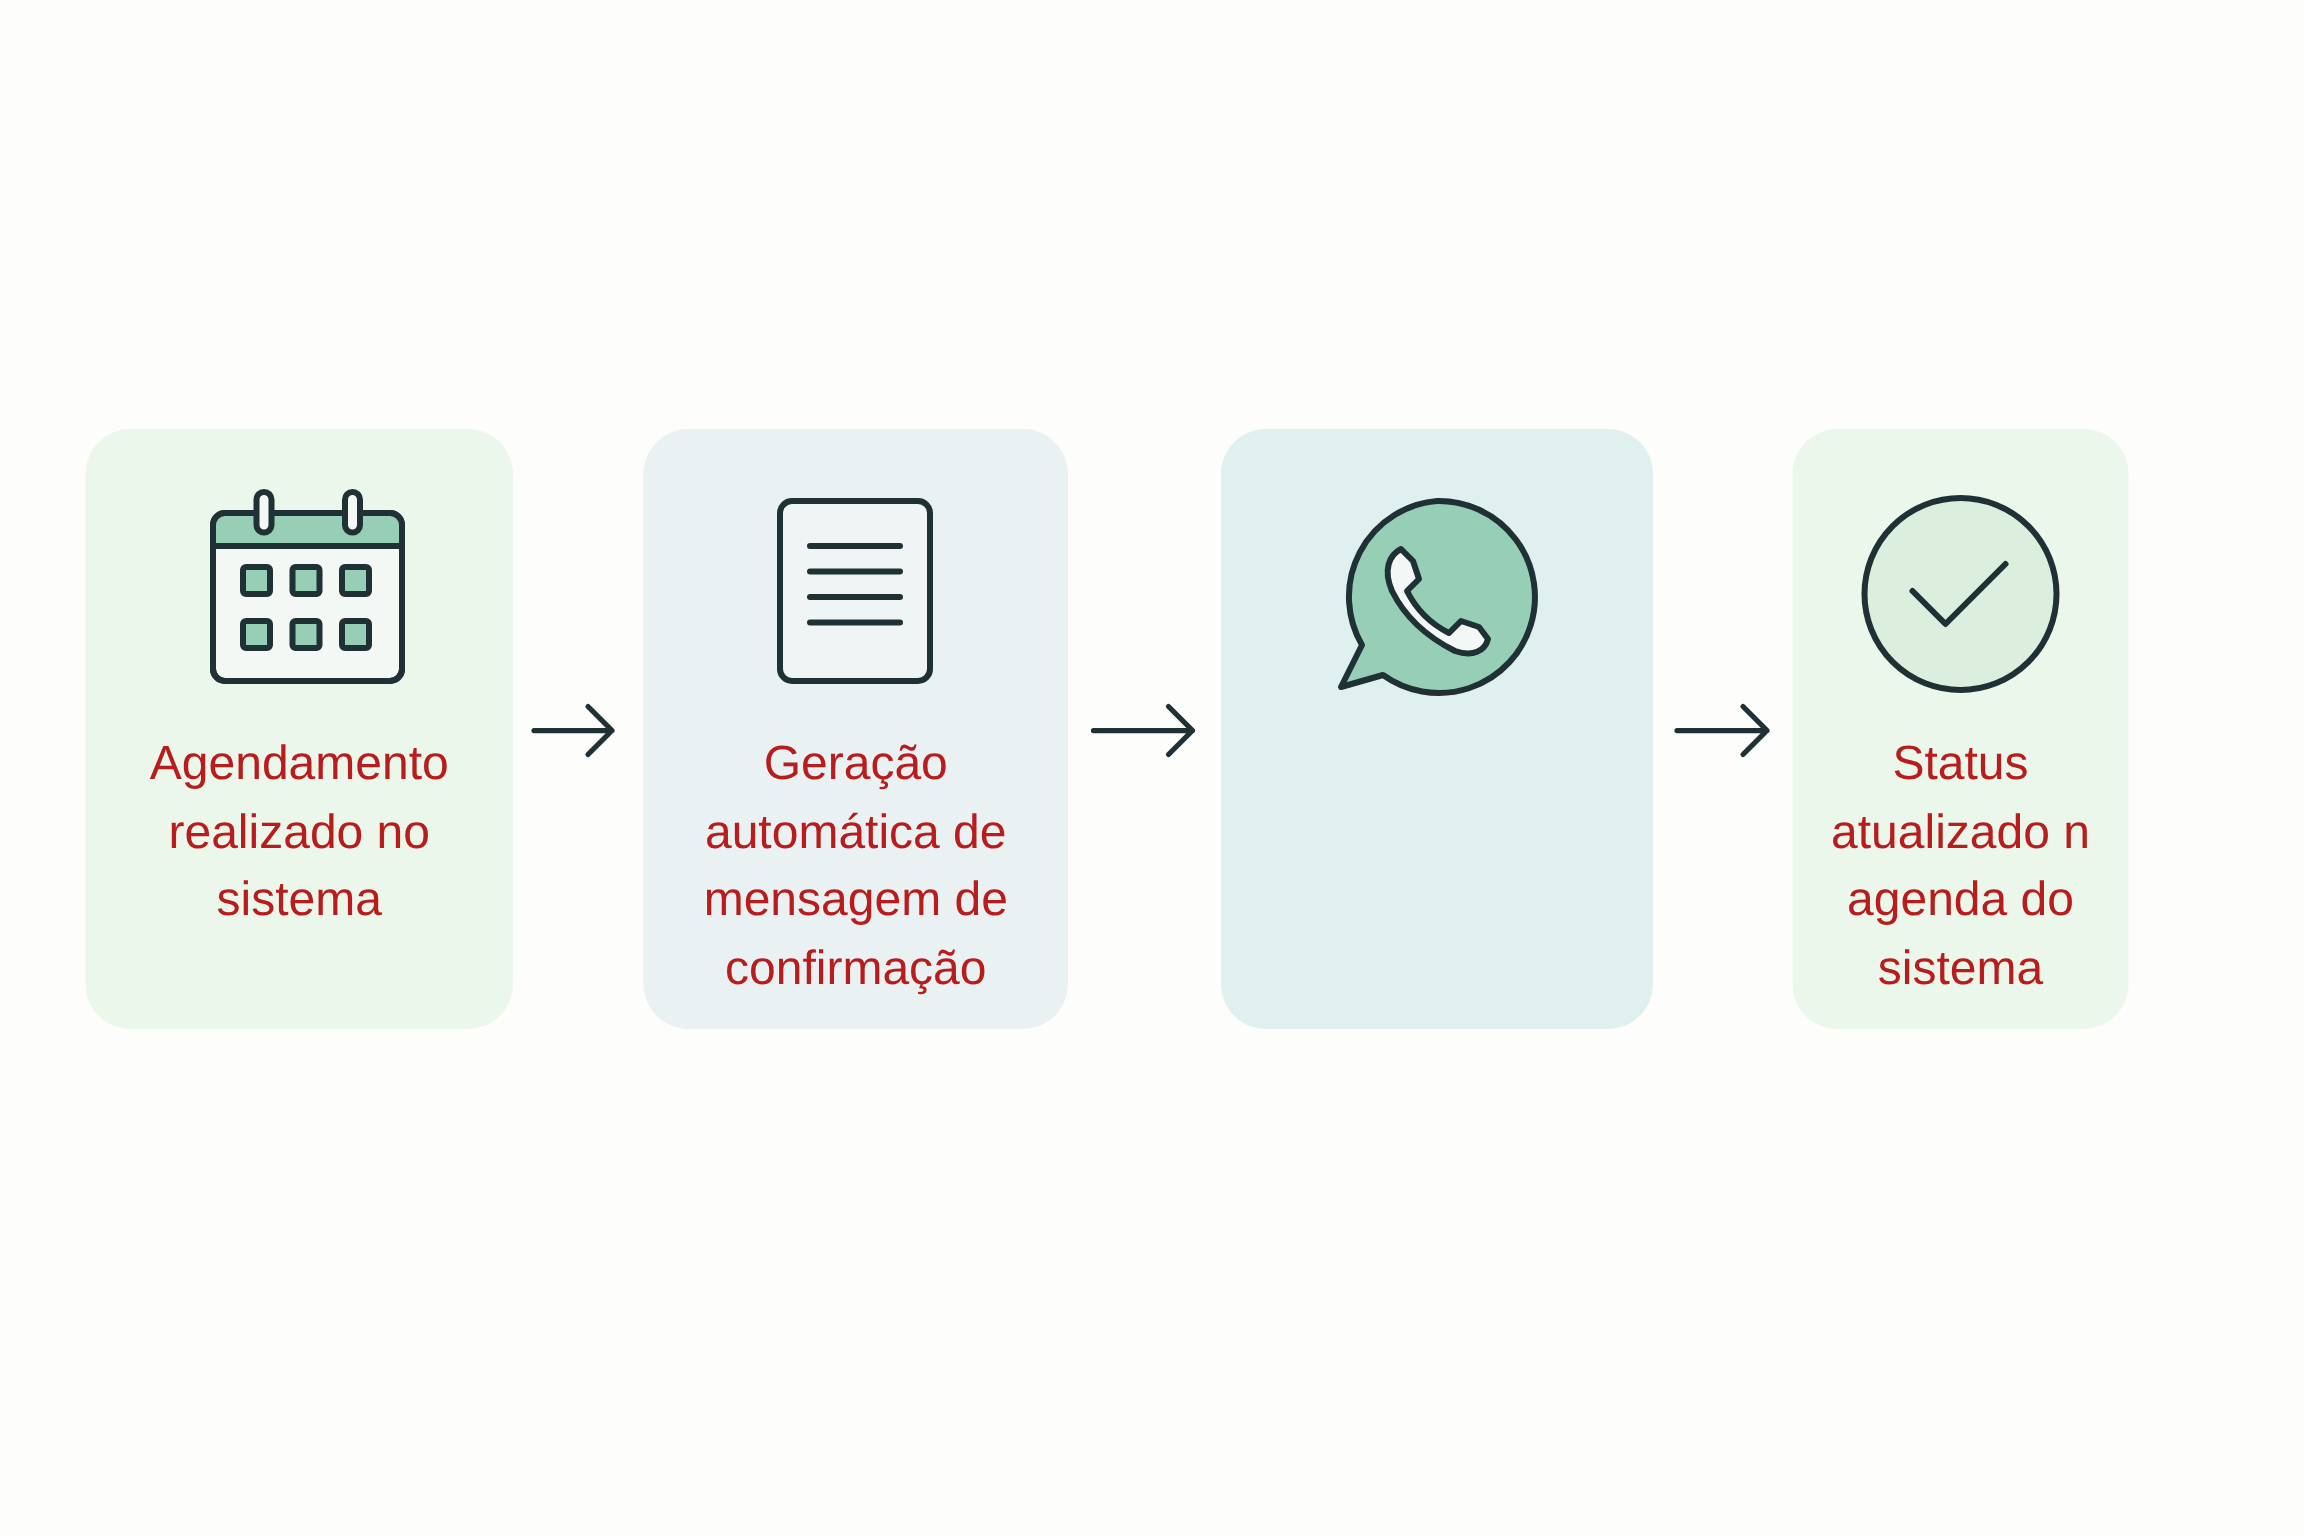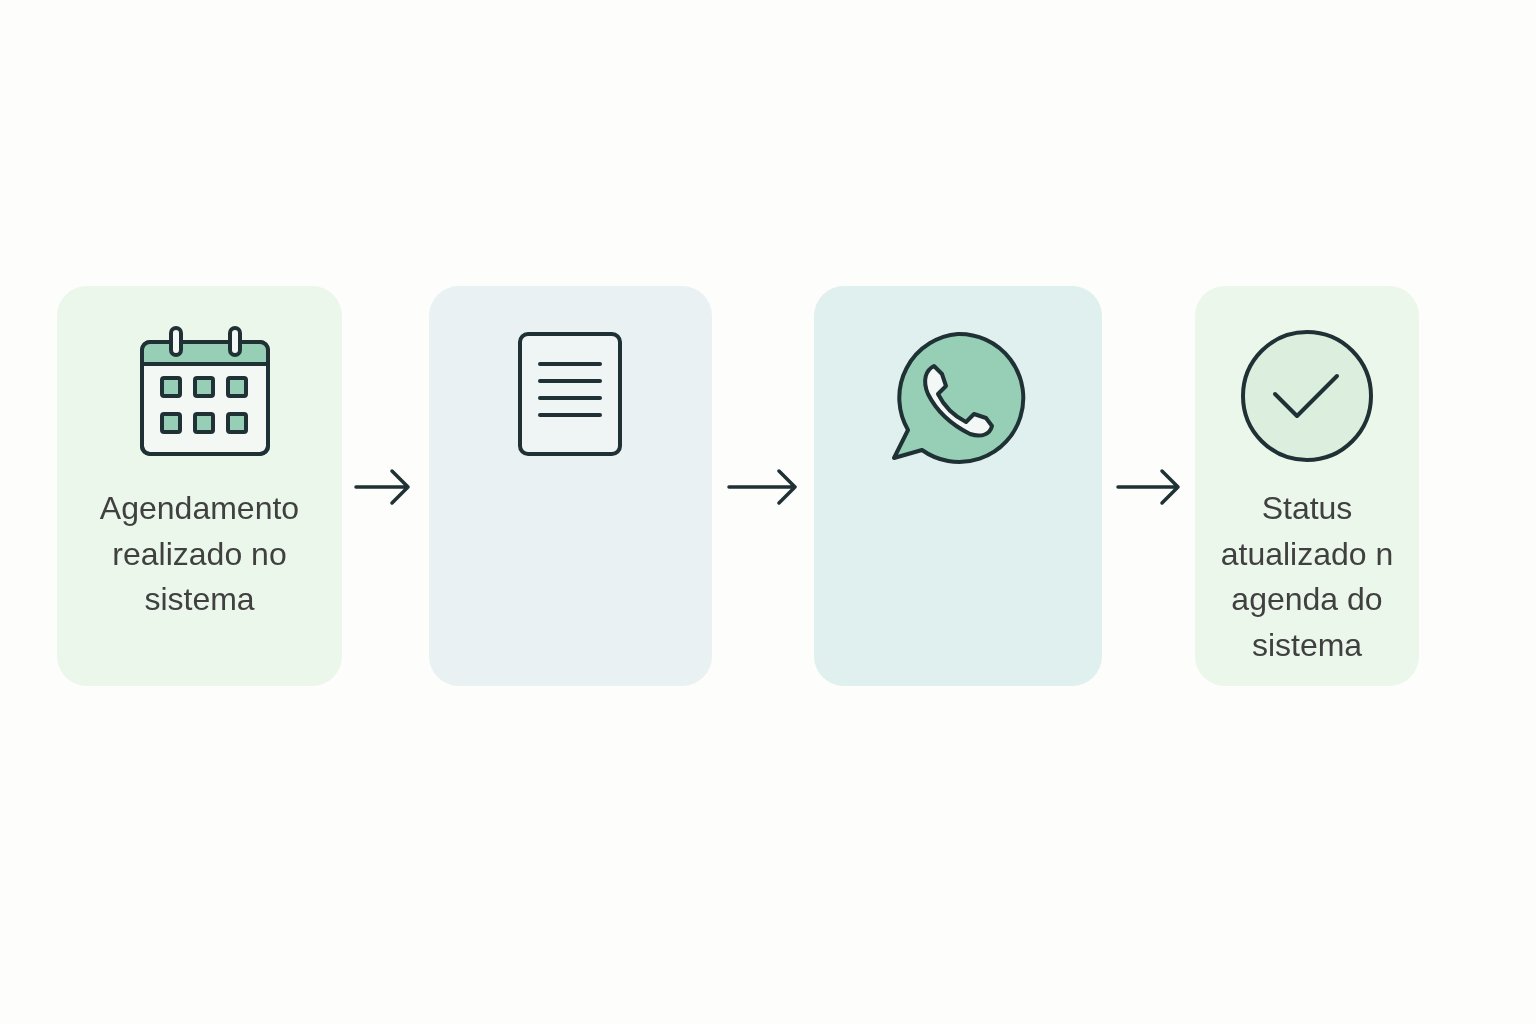--- a/index.html
+++ b/index.html
@@ -13,21 +13,21 @@
   .card {
     position: absolute; top: 286px; height: 400px;
     border-radius: 30px;
     display: flex; flex-direction: column; align-items: center;
     box-sizing: border-box;
   }
   .icon { position: absolute; top: 40px; left: 50%; transform: translateX(-50%); }
   .label {
     position: absolute; top: 200px; left: 0; right: 0;
     text-align: center; font-size: 32px; line-height: 45.5px;
-    color: #404040; white-space: pre-line;
+    color: #b91c1c; white-space: pre-line;
   }
   .arrow { position: absolute; top: 466px; }
 </style>
 </head>
 <body>
 
 <div class="card" style="left:57px;width:285px;background:#eaf7ea;">
   <svg class="icon" width="140" height="140" viewBox="0 0 140 140">
     <rect x="12" y="16" width="126" height="112" rx="8" fill="#f3f8f5" stroke="#1f3135" stroke-width="4"></rect>
     <path d="M14 24 a8 8 0 0 1 8 -8 h108 a8 8 0 0 1 8 8 v14 h-124 z" fill="#96cfb5"></path>
@@ -56,20 +56,24 @@
 <div class="card" style="left:429px;width:283px;background:#e9f1f3;">
   <svg class="icon" width="110" height="130" viewBox="0 0 110 130" style="top:44px">
     <rect x="4" y="4" width="100" height="120" rx="8" fill="#eff5f5" stroke="#1f3135" stroke-width="4"></rect>
     <g stroke="#1f3135" stroke-width="4" stroke-linecap="round">
       <line x1="24" y1="34" x2="84" y2="34"></line>
       <line x1="24" y1="51" x2="84" y2="51"></line>
       <line x1="24" y1="68" x2="84" y2="68"></line>
       <line x1="24" y1="85" x2="84" y2="85"></line>
     </g>
   </svg>
+  <div class="label">Geração
+automática de
+mensagem de
+confirmação</div>
 </div>
 
 <svg class="arrow" style="left:727px" width="72" height="42" viewBox="0 0 72 42">
   <path d="M2 21 H68 M52 5 L68 21 L52 37" fill="none" stroke="#1f3135" stroke-width="3.5" stroke-linecap="round" stroke-linejoin="round"></path>
 </svg>
 
 <div class="card" style="left:814px;width:288px;background:#dff0ee;">
   <svg class="icon" width="140" height="140" viewBox="0 0 140 140" style="top:44px">
     <path d="M70 4 A64 64 0 1 1 34 120 L6 128 L20 100 A64 64 0 0 1 70 4 Z" fill="#96cfb5" stroke="#1f3135" stroke-width="4" stroke-linejoin="round"></path>
     <path d="M46 36 C38 40 34 50 40 64 C50 84 66 96 82 104 C94 108 102 104 104 96 L98 88 L86 84 L78 92 C66 86 56 76 50 64 L58 56 L54 44 L46 36 Z" fill="#f3f8f6" stroke="#1f3135" stroke-width="4" stroke-linejoin="round"></path>

